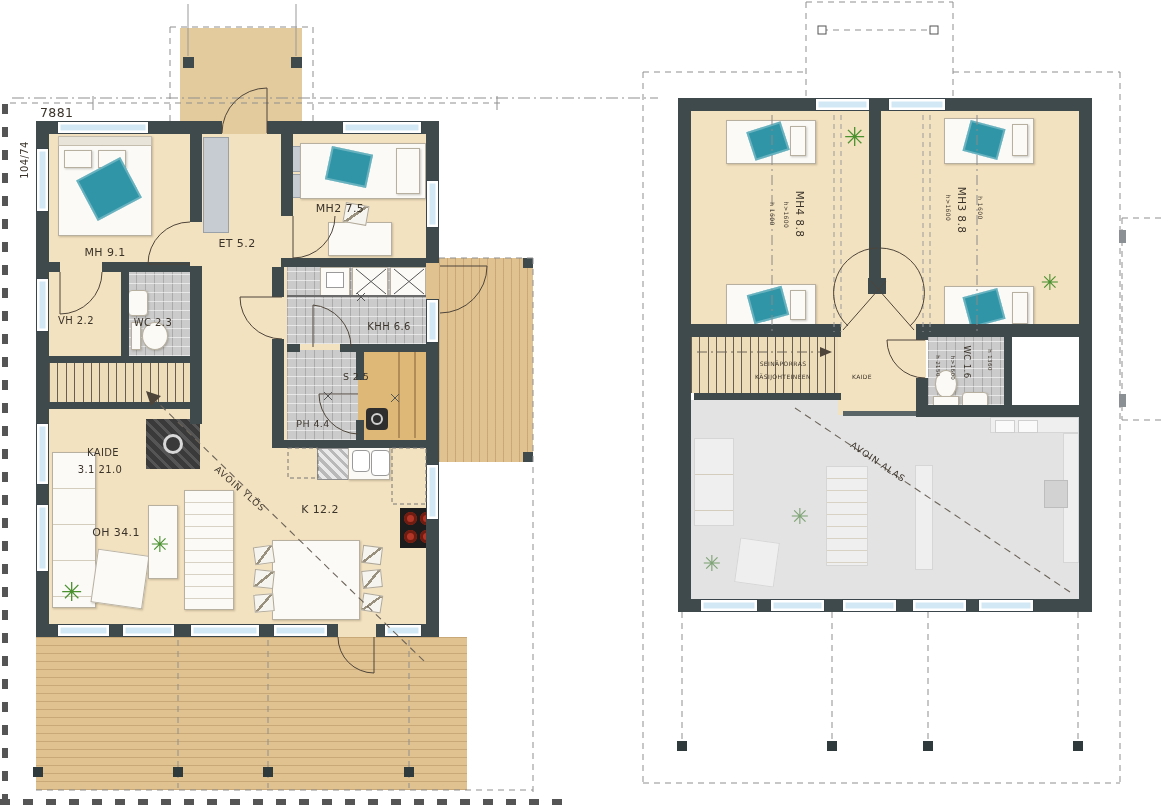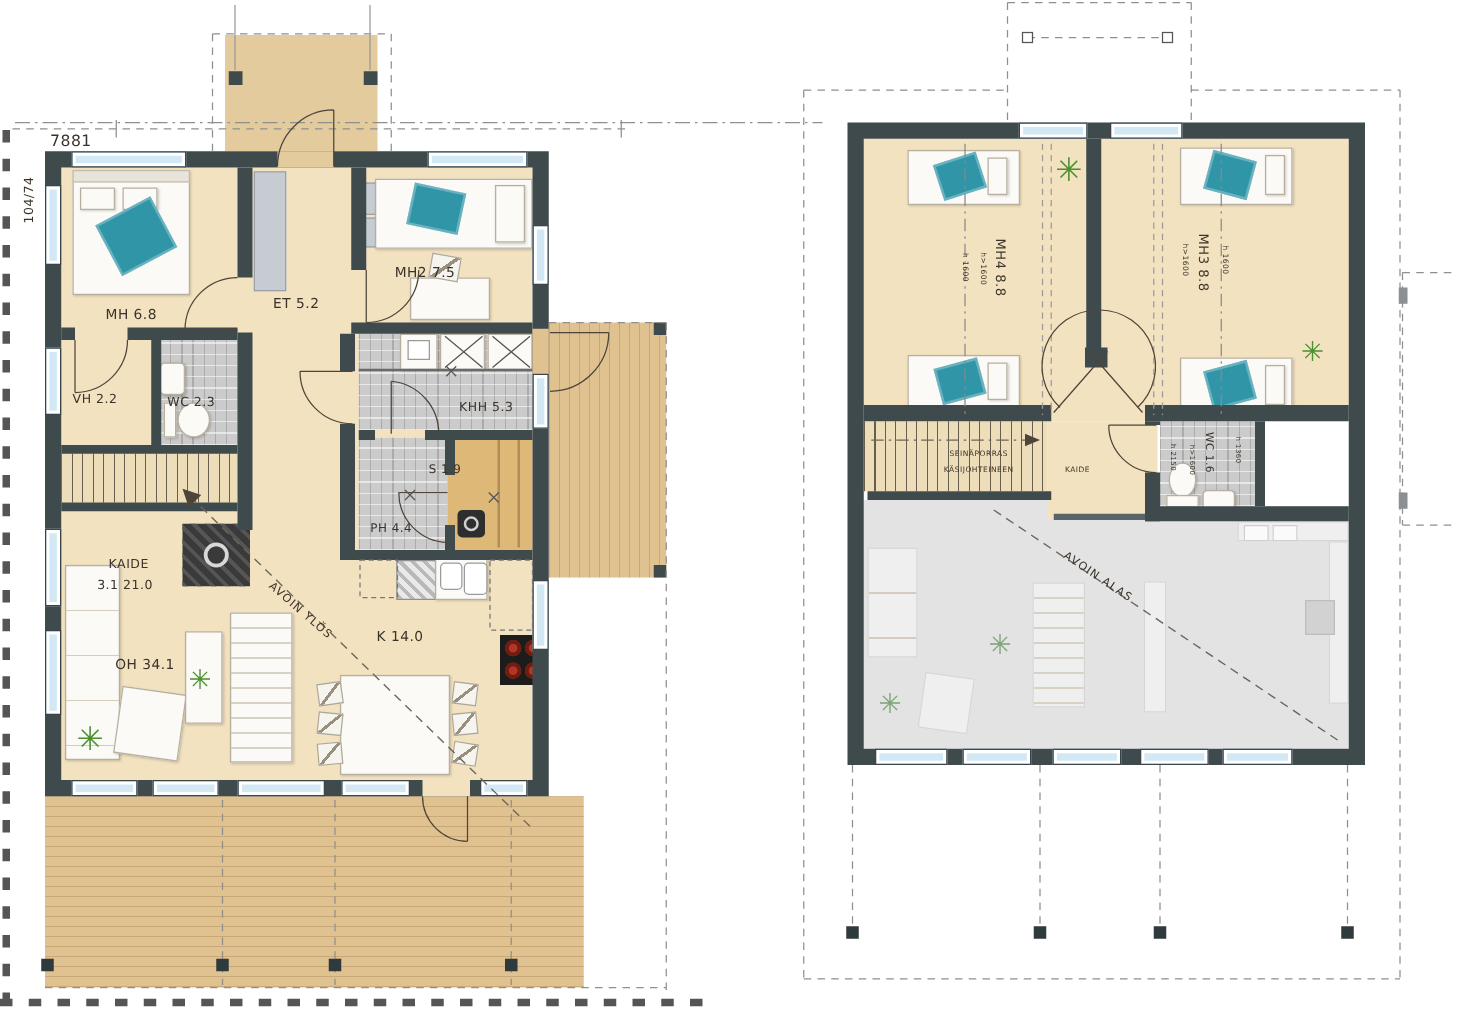--- a/index.html
+++ b/index.html
@@ -296,32 +296,32 @@
     </g>
     <g stroke="#8f8f8f" stroke-width="1">
       <line x1="93" y1="96" x2="93" y2="110"></line>
         <line x1="497" y1="96" x2="497" y2="110"></line>
     </g>
   </svg>
 
   <div class="lbl s12" style="left:40px;top:105px;transform:none">7881</div>
   <div class="lbl ccw s10" style="left:24px;top:160px">104/74</div>
 
-  <div class="lbl" style="left:105px;top:252px">MH 6.8</div>
+  <div class="lbl" style="left:105px;top:252px">MH 9.1</div>
   <div class="lbl" style="left:237px;top:243px">ET 5.2</div>
-  <div class="lbl" style="left:340px;top:218px">MH2 7.5</div>
+  <div class="lbl" style="left:340px;top:208px">MH2 7.5</div>
   <div class="lbl s10" style="left:76px;top:320px">VH 2.2</div>
   <div class="lbl s10" style="left:153px;top:322px">WC 2.3</div>
-  <div class="lbl s10" style="left:389px;top:326px">KHH 5.3</div>
-  <div class="lbl s95" style="left:356px;top:376px">S 1.9</div>
+  <div class="lbl s10" style="left:389px;top:326px">KHH 6.6</div>
+  <div class="lbl s95" style="left:356px;top:376px">S 2.5</div>
   <div class="lbl s95" style="left:313px;top:423px">PH 4.4</div>
   <div class="lbl s10" style="left:103px;top:452px">KAIDE</div>
   <div class="lbl s10" style="left:100px;top:469px">3.1 21.0</div>
   <div class="lbl" style="left:116px;top:532px">OH 34.1</div>
-  <div class="lbl" style="left:320px;top:509px">K 14.0</div>
+  <div class="lbl" style="left:320px;top:509px">K 12.2</div>
   <div class="lbl s9" style="left:240px;top:489px;transform:translate(-50%,-50%) rotate(41deg);letter-spacing:1px">AVOIN YLÖS</div>
 
   <div class="lbl v" style="left:800px;top:214px;font-size:10.5px">MH4 8.8</div>
   <div class="lbl v s6" style="left:786px;top:215px">h&gt;1600</div>
   <div class="lbl v s6" style="left:772px;top:214px">h 1600</div>
   <div class="lbl v" style="left:962px;top:210px;font-size:10.5px">MH3 8.8</div>
   <div class="lbl v s6" style="left:948px;top:208px">h&gt;1600</div>
   <div class="lbl v s6" style="left:980px;top:208px">h 1600</div>
   <div class="lbl v s85" style="left:967px;top:362px">WC 1.6</div>
   <div class="lbl v s55" style="left:953px;top:368px">h&gt;1600</div>

